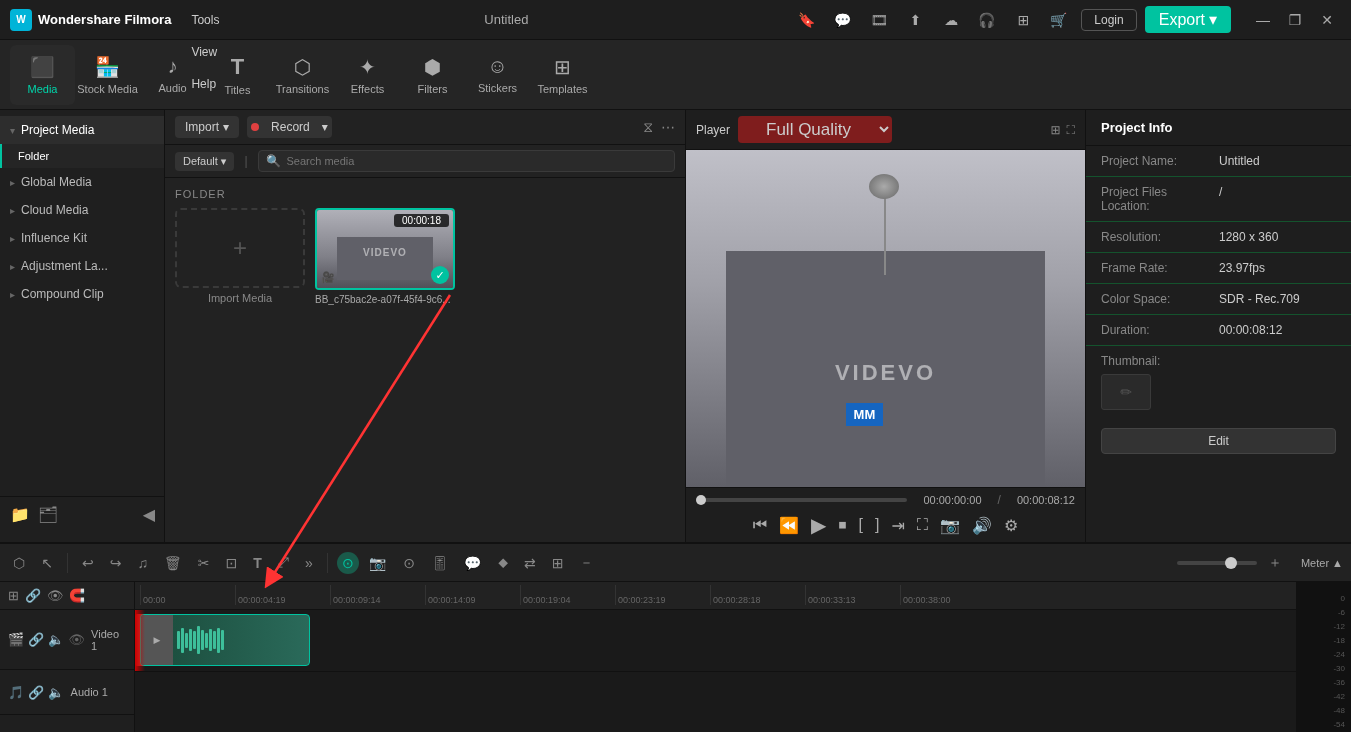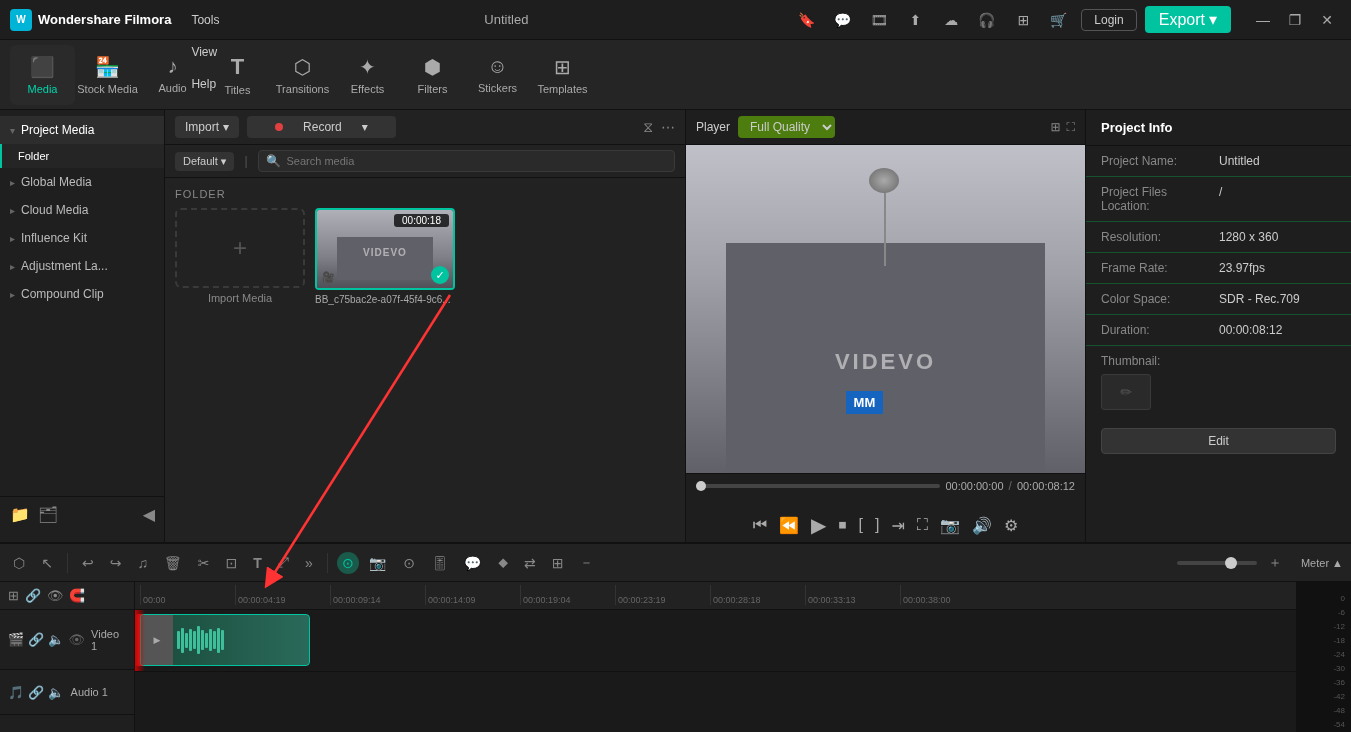--- a/index.html
+++ b/index.html
@@ -112,27 +112,27 @@
       cursor: pointer;
       font-size: 12px;
       display: flex;
       align-items: center;
       gap: 4px;
     }
     .record-btn {
       background: #333;
       border: none;
       color: #ccc;
-      padding: 4px 28px;
+      padding: 4px 4px;
       border-radius: 4px;
       cursor: pointer;
       font-size: 12px;
       display: flex;
       align-items: center;
-      gap: 20px;
+      gap: 12px;
     }
     .record-dot { width: 8px; height: 8px; background: #e04040; border-radius: 50%; }
     .media-toolbar-right { margin-left: auto; display: flex; gap: 8px; align-items: center; }
     .filter-icon { color: #888; cursor: pointer; font-size: 14px; }
 
     #media-filter-bar {
       display: flex;
       align-items: center;
       padding: 5px 10px;
       gap: 10px;
@@ -257,26 +257,26 @@
     }
     #preview-header {
       display: flex;
       align-items: center;
       padding: 6px 10px;
       border-bottom: 1px solid #111;
       gap: 8px;
     }
     .player-label { color: #ccc; font-size: 12px; }
     .quality-select {
-      background: #4d7c0f;
+      background: #7f1d1d;
       border: none;
       color: #ccc;
-      padding: 3px 8px;
+      padding: 3px 24px;
       border-radius: 4px;
-      font-size: 12px;
+      font-size: 17px;
       cursor: pointer;
     }
     .preview-icons { margin-left: auto; display: flex; gap: 6px; color: #888; }
     #preview-video {
       flex: 1;
       background: #111;
       position: relative;
       display: flex;
       align-items: center;
       justify-content: center;
@@ -324,22 +324,22 @@
       font-size: 13px;
       font-weight: bold;
     }
     #preview-controls {
       padding: 5px 10px;
       border-top: 1px solid #111;
     }
     .time-bar {
       display: flex;
       align-items: center;
-      gap: 5px;
-      margin-bottom: 20px;
+      gap: 16px;
+      margin-bottom: 6px;
     }
     .progress-track {
       flex: 1;
       height: 4px;
       background: #444;
       border-radius: 2px;
       position: relative;
     }
     .progress-thumb {
       width: 10px;

